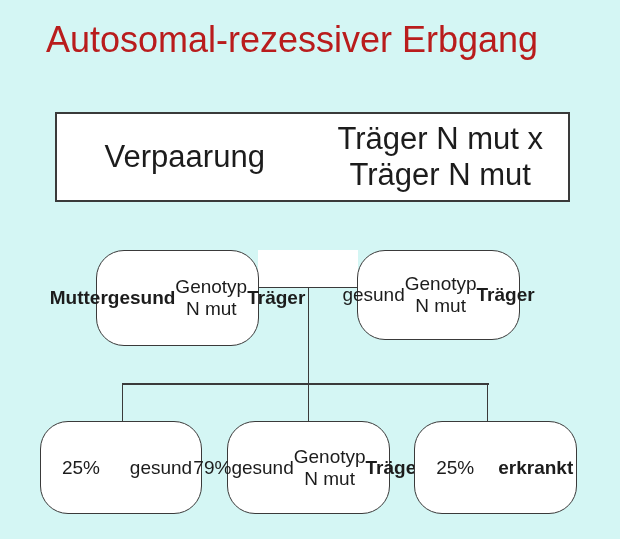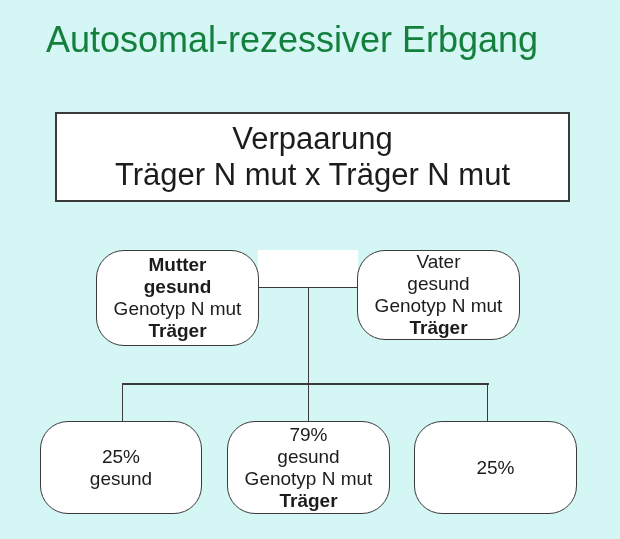--- a/index.html
+++ b/index.html
@@ -19,30 +19,30 @@
     background:var(--background);
     color:var(--text_color);
     overflow:hidden;
   }
   .title{
     position:absolute;
     left:0;top:20px;width:584px;
     text-align:center;
     font-size:36px;
     line-height:40px;
-    color:#15803d;
+    color:#b91c1c;
     white-space:nowrap;
   }
   .box{
     position:absolute;
     background:var(--box_fill);
     border:1.5px solid var(--line_color);
     box-sizing:border-box;
     display:flex;
-    flex-direction:column;
+    flex-direction:row;
     justify-content:center;
     align-items:center;
     text-align:center;
   }
   .box .line{width:100%;}
   .mating{
     left:55px;top:112px;width:515px;height:90px;
     border-width:2px;
     font-size:31px;
     line-height:36px;
@@ -92,21 +92,20 @@
   <div class="bridge"></div>
 
   <div class="box small mother">
     <div class="line b">Mutter</div>
     <div class="line b">gesund</div>
     <div class="line">Genotyp N mut</div>
     <div class="line b">Träger</div>
   </div>
 
   <div class="box small father">
-    <div class="line">Vater</div>
     <div class="line">gesund</div>
     <div class="line">Genotyp N mut</div>
     <div class="line b">Träger</div>
   </div>
 
   <div class="vline trunk"></div>
   <div class="hline distributor"></div>
   <div class="vline stub-left"></div>
   <div class="vline stub-mid"></div>
   <div class="vline stub-right"></div>
@@ -118,15 +117,16 @@
 
   <div class="box small child-b">
     <div class="line">79%</div>
     <div class="line">gesund</div>
     <div class="line">Genotyp N mut</div>
     <div class="line b">Träger</div>
   </div>
 
   <div class="box small child-c">
     <div class="line">25%</div>
+    <div class="line b">erkrankt</div>
   </div>
 
 </div>
 
 </body></html>

